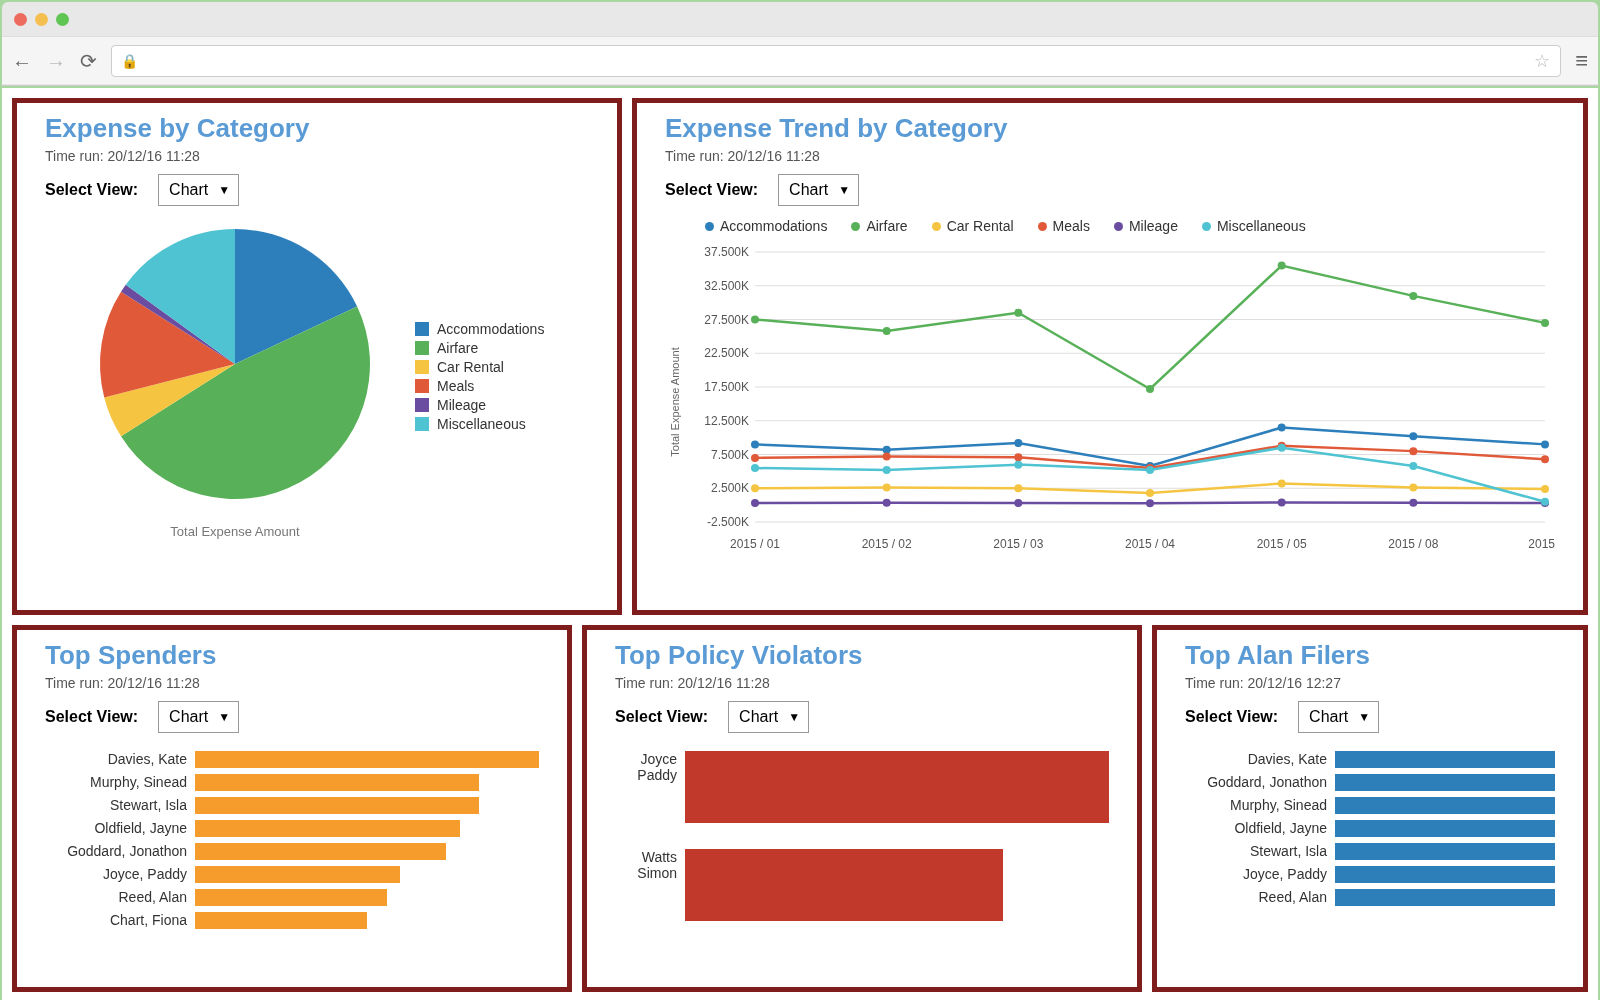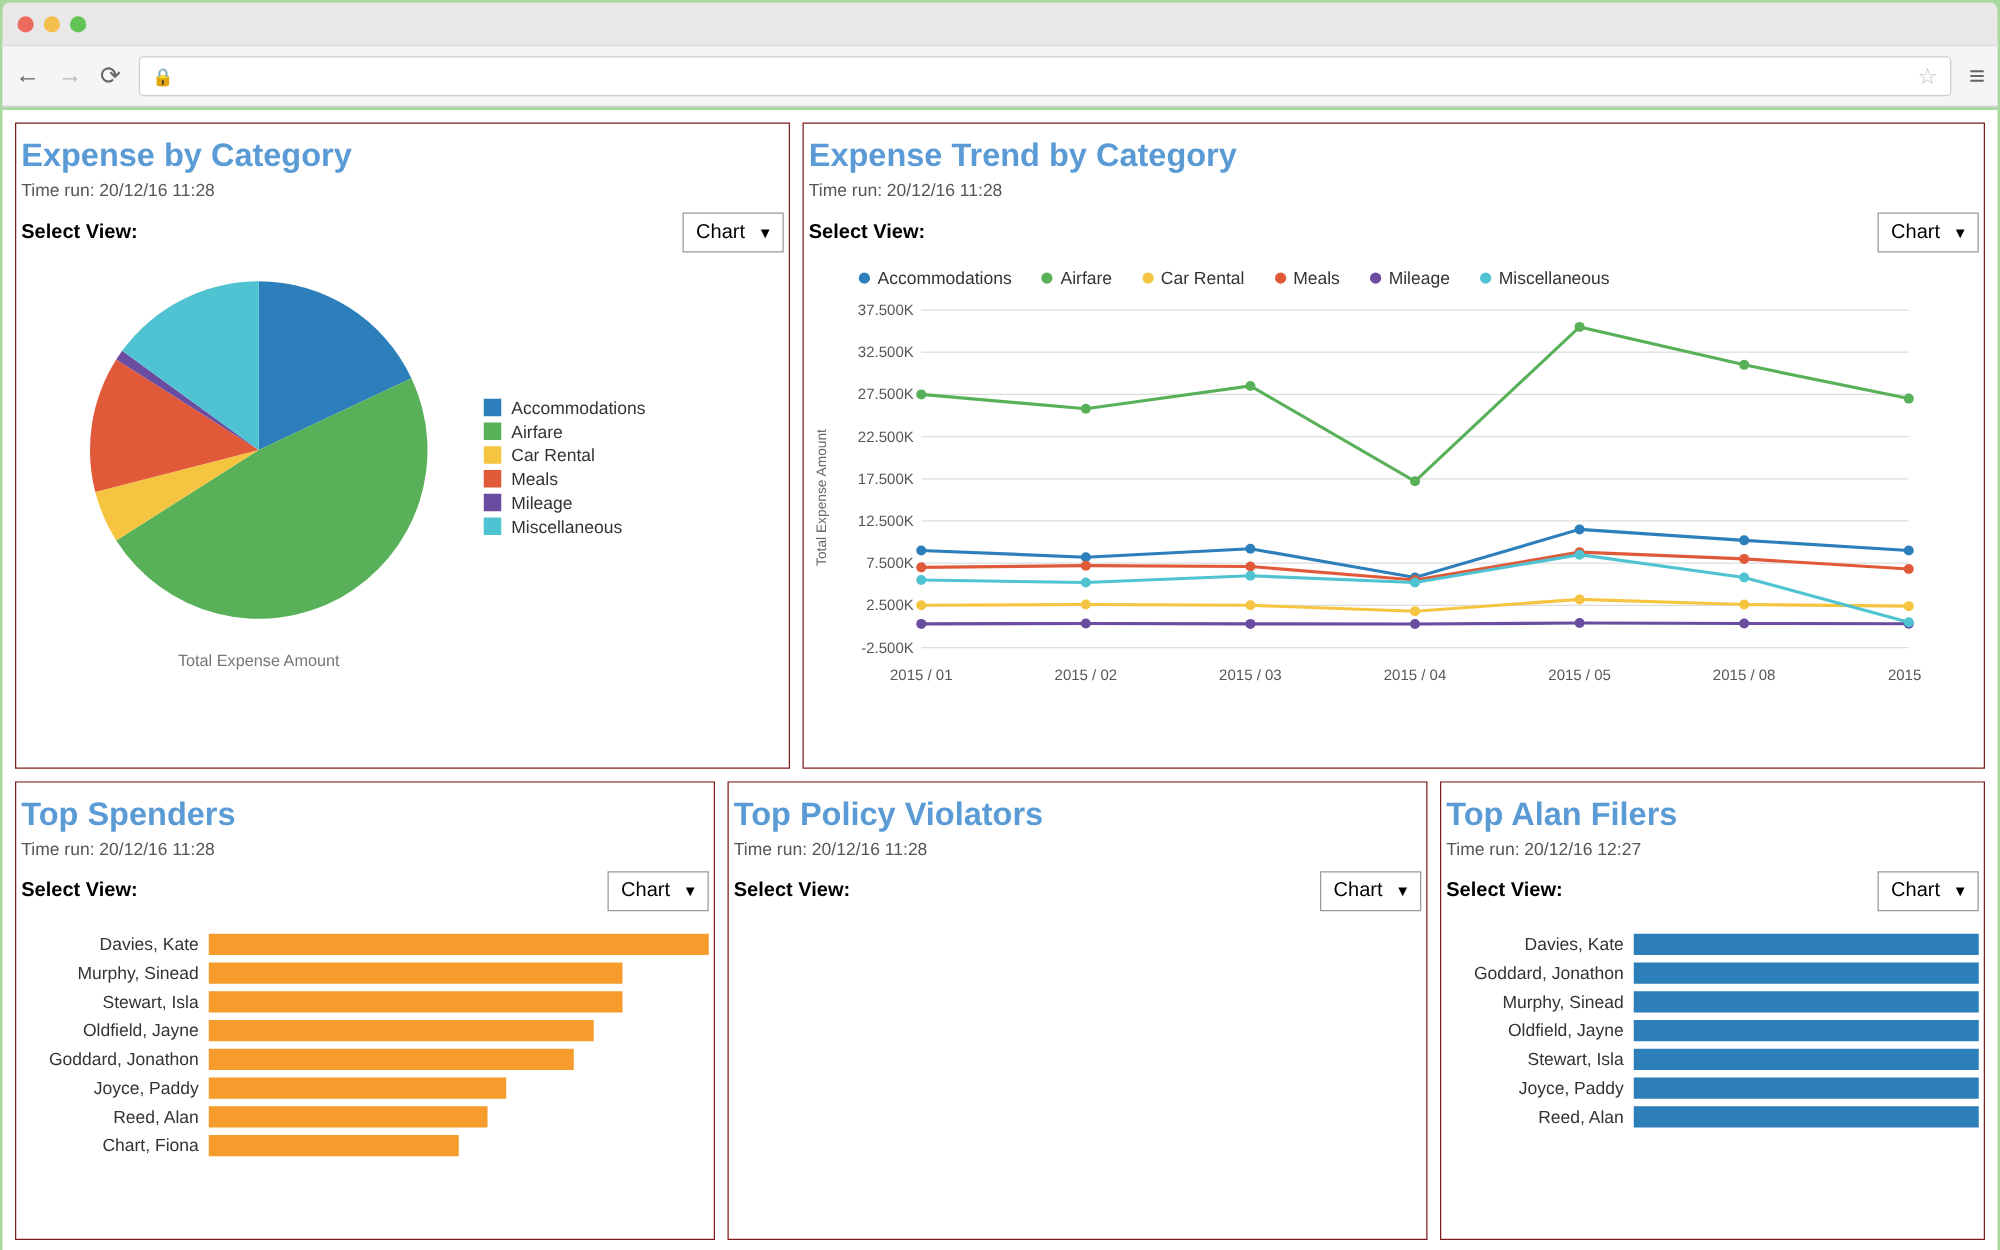--- a/index.html
+++ b/index.html
@@ -9,24 +9,24 @@
   .circ { width: 13px; height: 13px; border-radius: 50%; }
   .c-red { background: #ed6a5e; } .c-yel { background: #f5bf4f; } .c-grn { background: #61c554; }
   .addrbar { height: 48px; background: #f5f5f5; display: flex; align-items: center; padding: 0 10px; gap: 14px; border-top: 1px solid #ddd; }
   .nav-ico { color: #666; font-size: 20px; cursor: pointer; }
   .urlbox { flex: 1; height: 32px; border: 1px solid #ccc; border-radius: 4px; background: #fff; display: flex; align-items: center; padding: 0 10px; gap: 8px; }
   .lock { color: #6cc04a; font-size: 14px; }
   .star { color: #bbb; font-size: 18px; }
   .menu-ico { color: #666; font-size: 22px; cursor: pointer; }
   .page { background: #fff; margin: 0 2px; padding: 10px; height: 914px; display: flex; flex-direction: column; gap: 10px; }
   .row { display: flex; gap: 10px; }
-  .card { border: 1px solid #7f1d1d; padding: 10px 4px; background: #fff; }
+  .card { border: 5px solid #7f1d1d; padding: 10px 28px; background: #fff; }
   .card h2 { color: #5a9bd5; font-size: 26px; font-weight: bold; margin-bottom: 4px; }
   .tr { color: #555; font-size: 14px; margin-bottom: 10px; }
-  .selrow { display: flex; justify-content: space-between; align-items: center; gap: 20px; font-size: 16px; margin-bottom: 8px; }
+  .selrow { display: flex; justify-content: flex-start; align-items: center; gap: 20px; font-size: 16px; margin-bottom: 8px; }
   .selrow b { font-weight: bold; }
   .sel { border: 1px solid #999; padding: 6px 30px 6px 10px; font-size: 16px; background: #fff; position: relative; cursor: pointer; }
   .sel::after { content: "▼"; position: absolute; right: 8px; top: 8px; font-size: 12px; }
   .legend-v { display: flex; flex-direction: column; gap: 3px; font-size: 14px; color: #333; }
   .leg-item { display: flex; align-items: center; gap: 8px; }
   .sw { width: 14px; height: 14px; display: inline-block; }
   .legend-h { display: flex; flex-wrap: wrap; gap: 24px; font-size: 14px; color: #333; padding: 4px 0 8px 40px; }
   .leg-h { display: flex; align-items: center; gap: 6px; }
   .dot { width: 9px; height: 9px; border-radius: 50%; display: inline-block; }
   svg text { font-family: Arial, sans-serif; }
@@ -284,20 +284,34 @@
         </div>
     </div>
 
     <div class="card" style="width:560px">
       <h2>Top Policy Violators</h2>
       <div class="tr">Time run: 20/12/16 11:28</div>
       <div class="selrow">
         <b>Select View:</b>
         <div class="sel">Chart</div>
       </div>
+      <div id="violators-bars" style="margin-top:18px">
+          <div class="hbar-row" style="height: 72px; margin-bottom: 26px;">
+            <div class="wide-label">Joyce<br>Paddy</div>
+        <div class="hbar-track">
+              <div class="hbar-fill" style="height:72px;background:#c0392b;width:100%"></div>
+            </div>
+          </div>
+          <div class="hbar-row" style="height: 72px; margin-bottom: 26px;">
+            <div class="wide-label">Watts<br>Simon</div>
+        <div class="hbar-track">
+              <div class="hbar-fill" style="height:72px;background:#c0392b;width:75%"></div>
+            </div>
+          </div>
+        </div>
     </div>
 
     <div class="card" style="flex:1">
       <h2>Top Alan Filers</h2>
       <div class="tr">Time run: 20/12/16 12:27</div>
       <div class="selrow">
         <b>Select View:</b>
         <div class="sel">Chart</div>
       </div>
       <div id="latefilers-bars" style="margin-top:18px">

